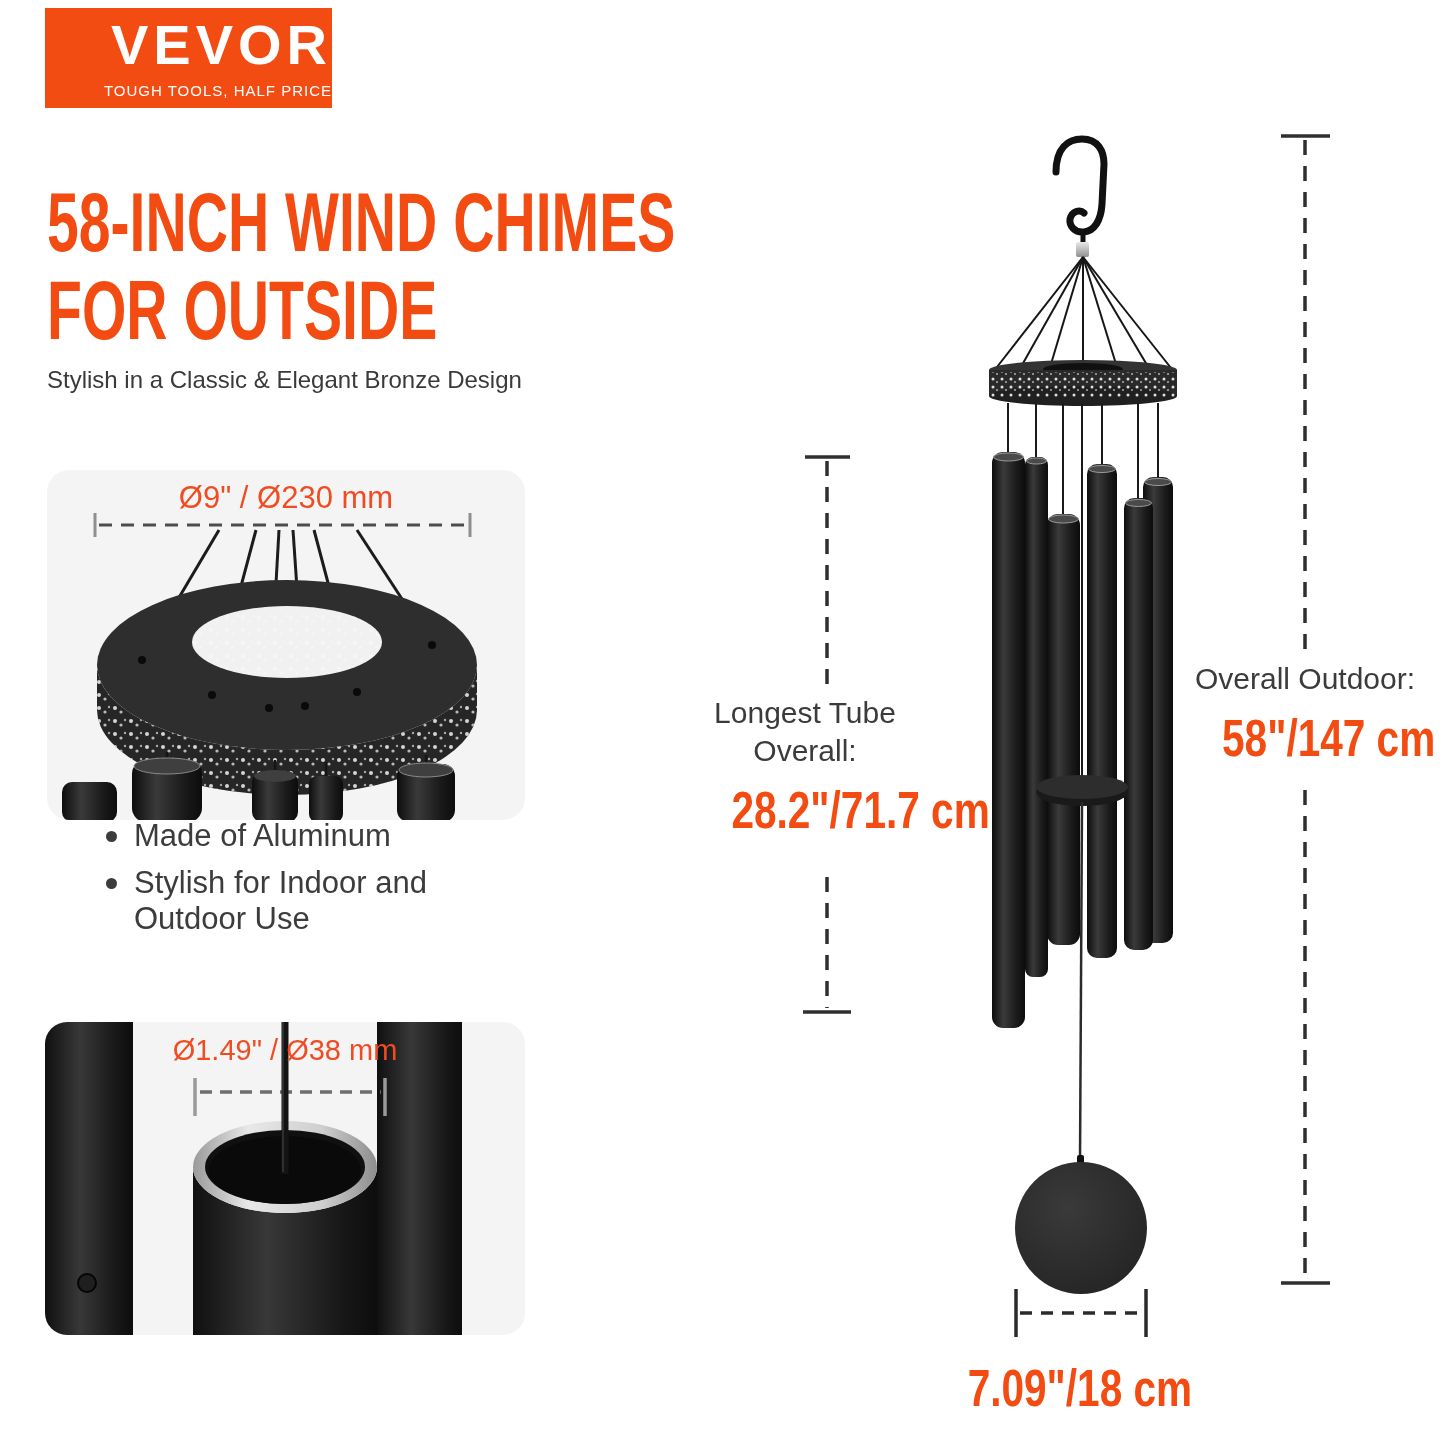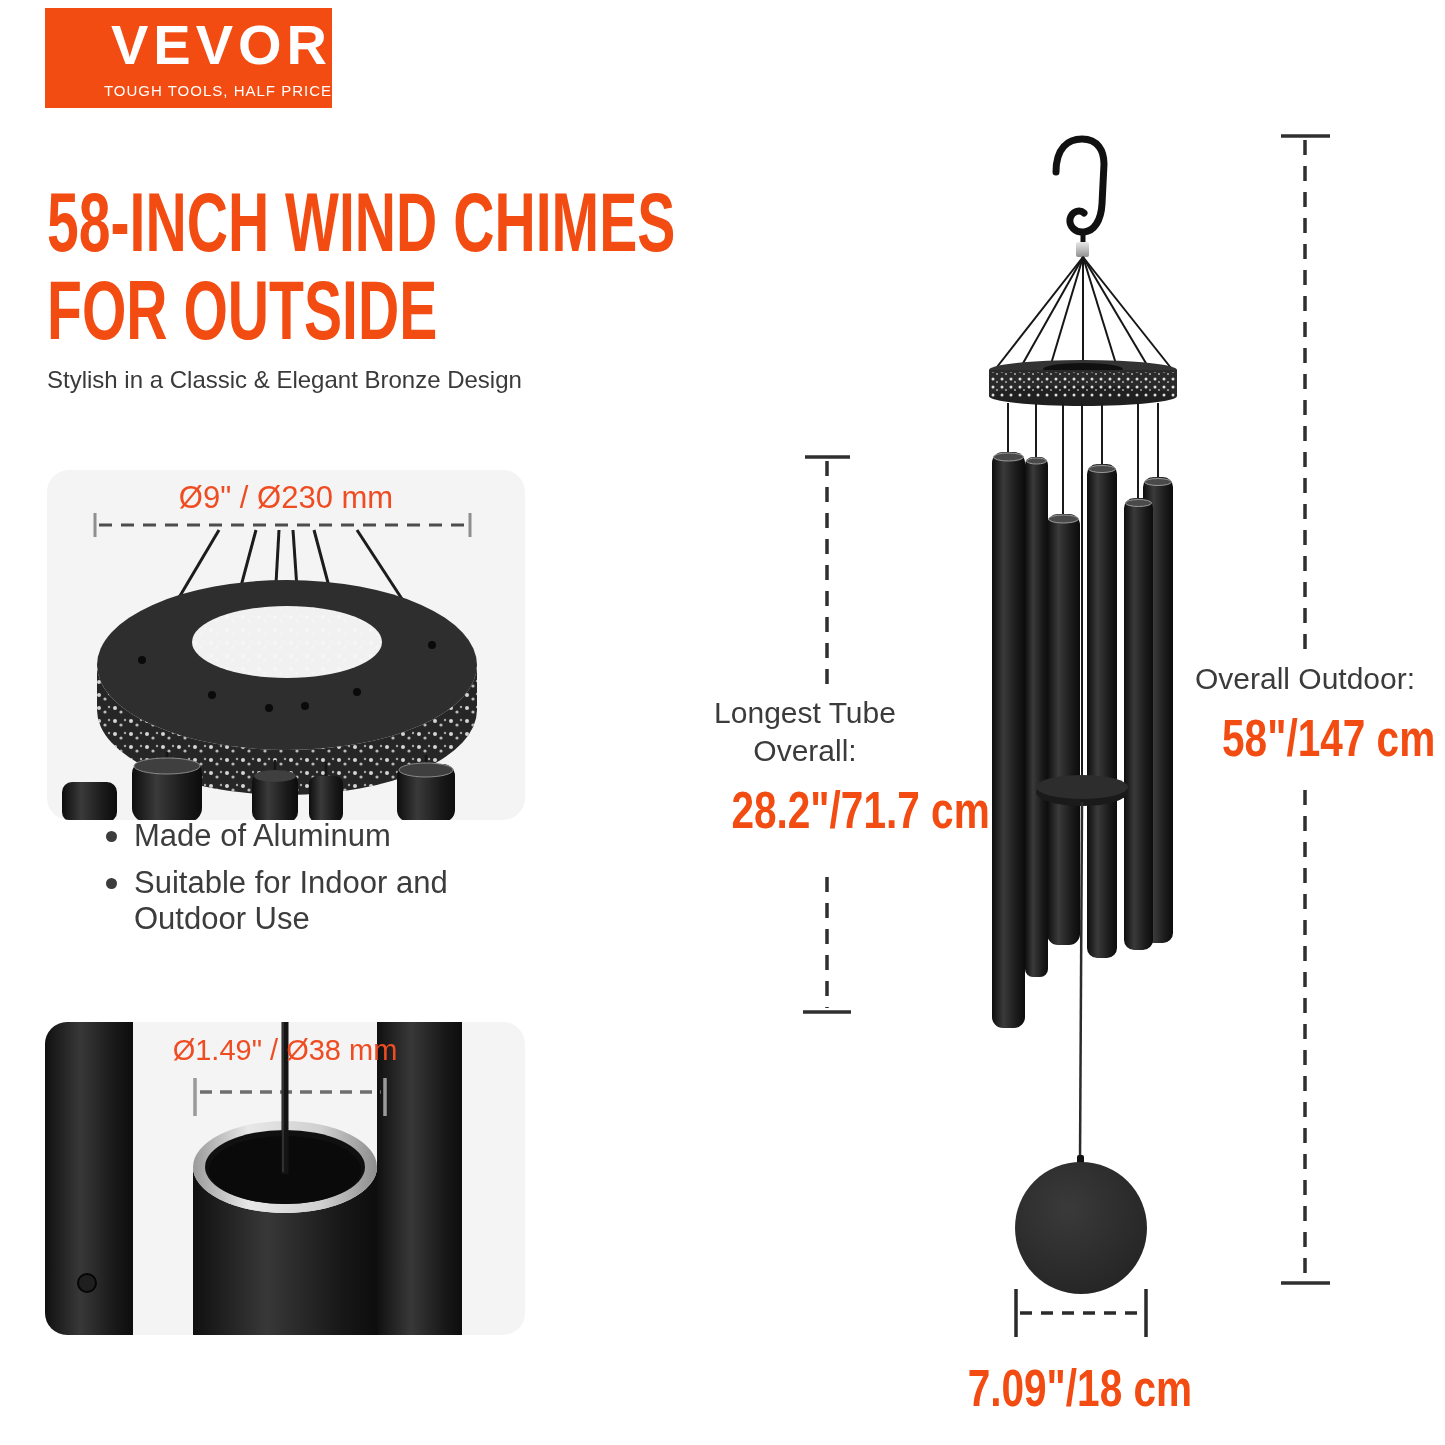--- a/index.html
+++ b/index.html
@@ -123,21 +123,21 @@
         <rect x="262" y="306" width="34" height="46" rx="8" fill="url(#tubeGradIns)"></rect>
         <rect x="350" y="294" width="58" height="58" rx="12" fill="url(#tubeGradIns)"></rect>
         <ellipse cx="379" cy="300" rx="27" ry="7" fill="#3f3f3f" stroke="#8a8a8a" stroke-width="1"></ellipse>
       </g>
     </svg>
     <div class="inset-label">Ø9" / Ø230 mm</div>
   </div>
 
   <ul class="features">
     <li>Made of Aluminum</li>
-    <li>Suitable for Indoor and Outdoor Use</li>
+    <li>Stylish for Indoor and Outdoor Use</li>
   </ul>
 
   <div class="inset inset2">
     <svg width="480" height="313" viewBox="0 0 480 313">
       <defs>
         <linearGradient id="tubeGradIns2" x1="0" y1="0" x2="1" y2="0">
           <stop offset="0" stop-color="#101010"></stop>
             <stop offset="0.4" stop-color="#383838"></stop>
           <stop offset="0.8" stop-color="#181818"></stop>
             <stop offset="1" stop-color="#0d0d0d"></stop>

